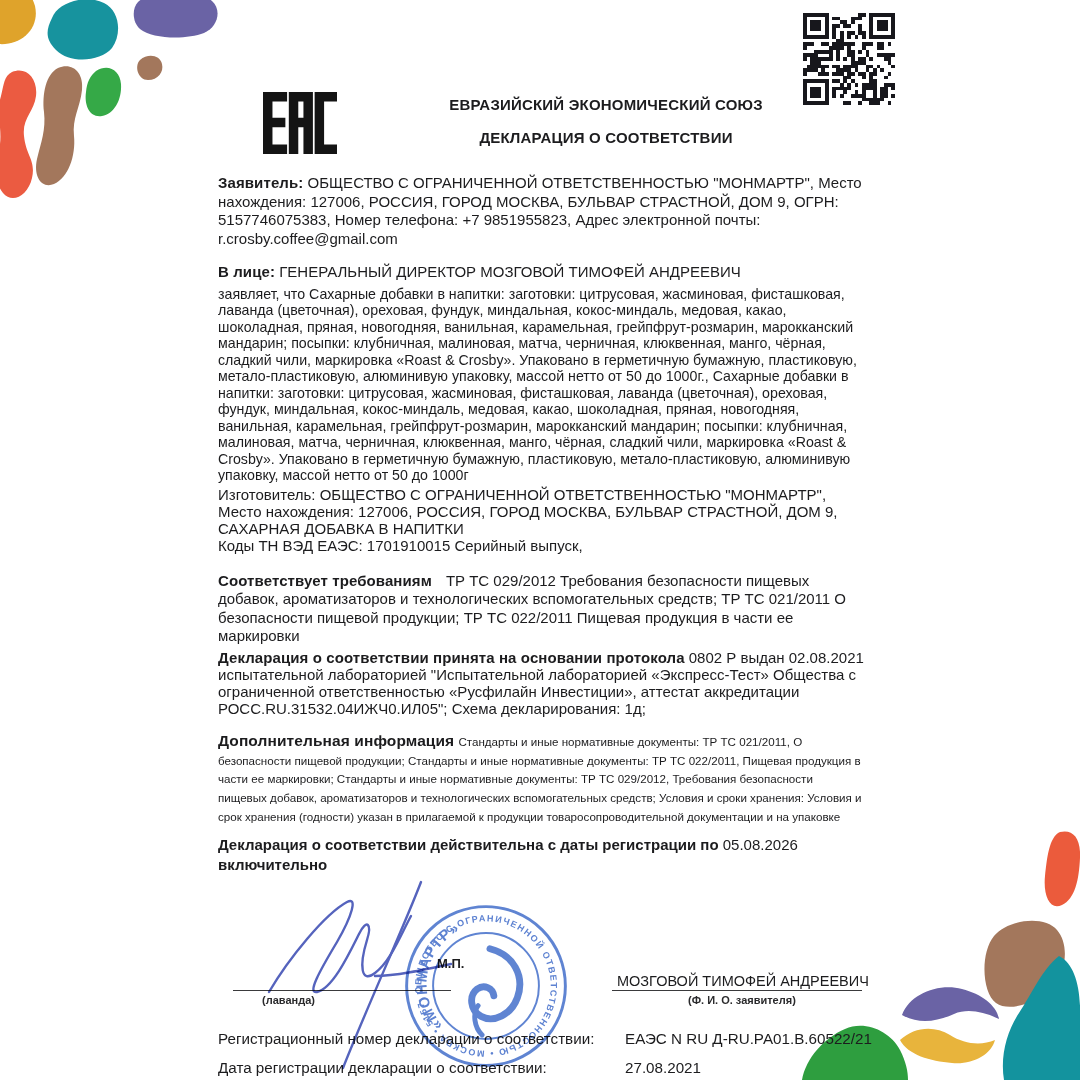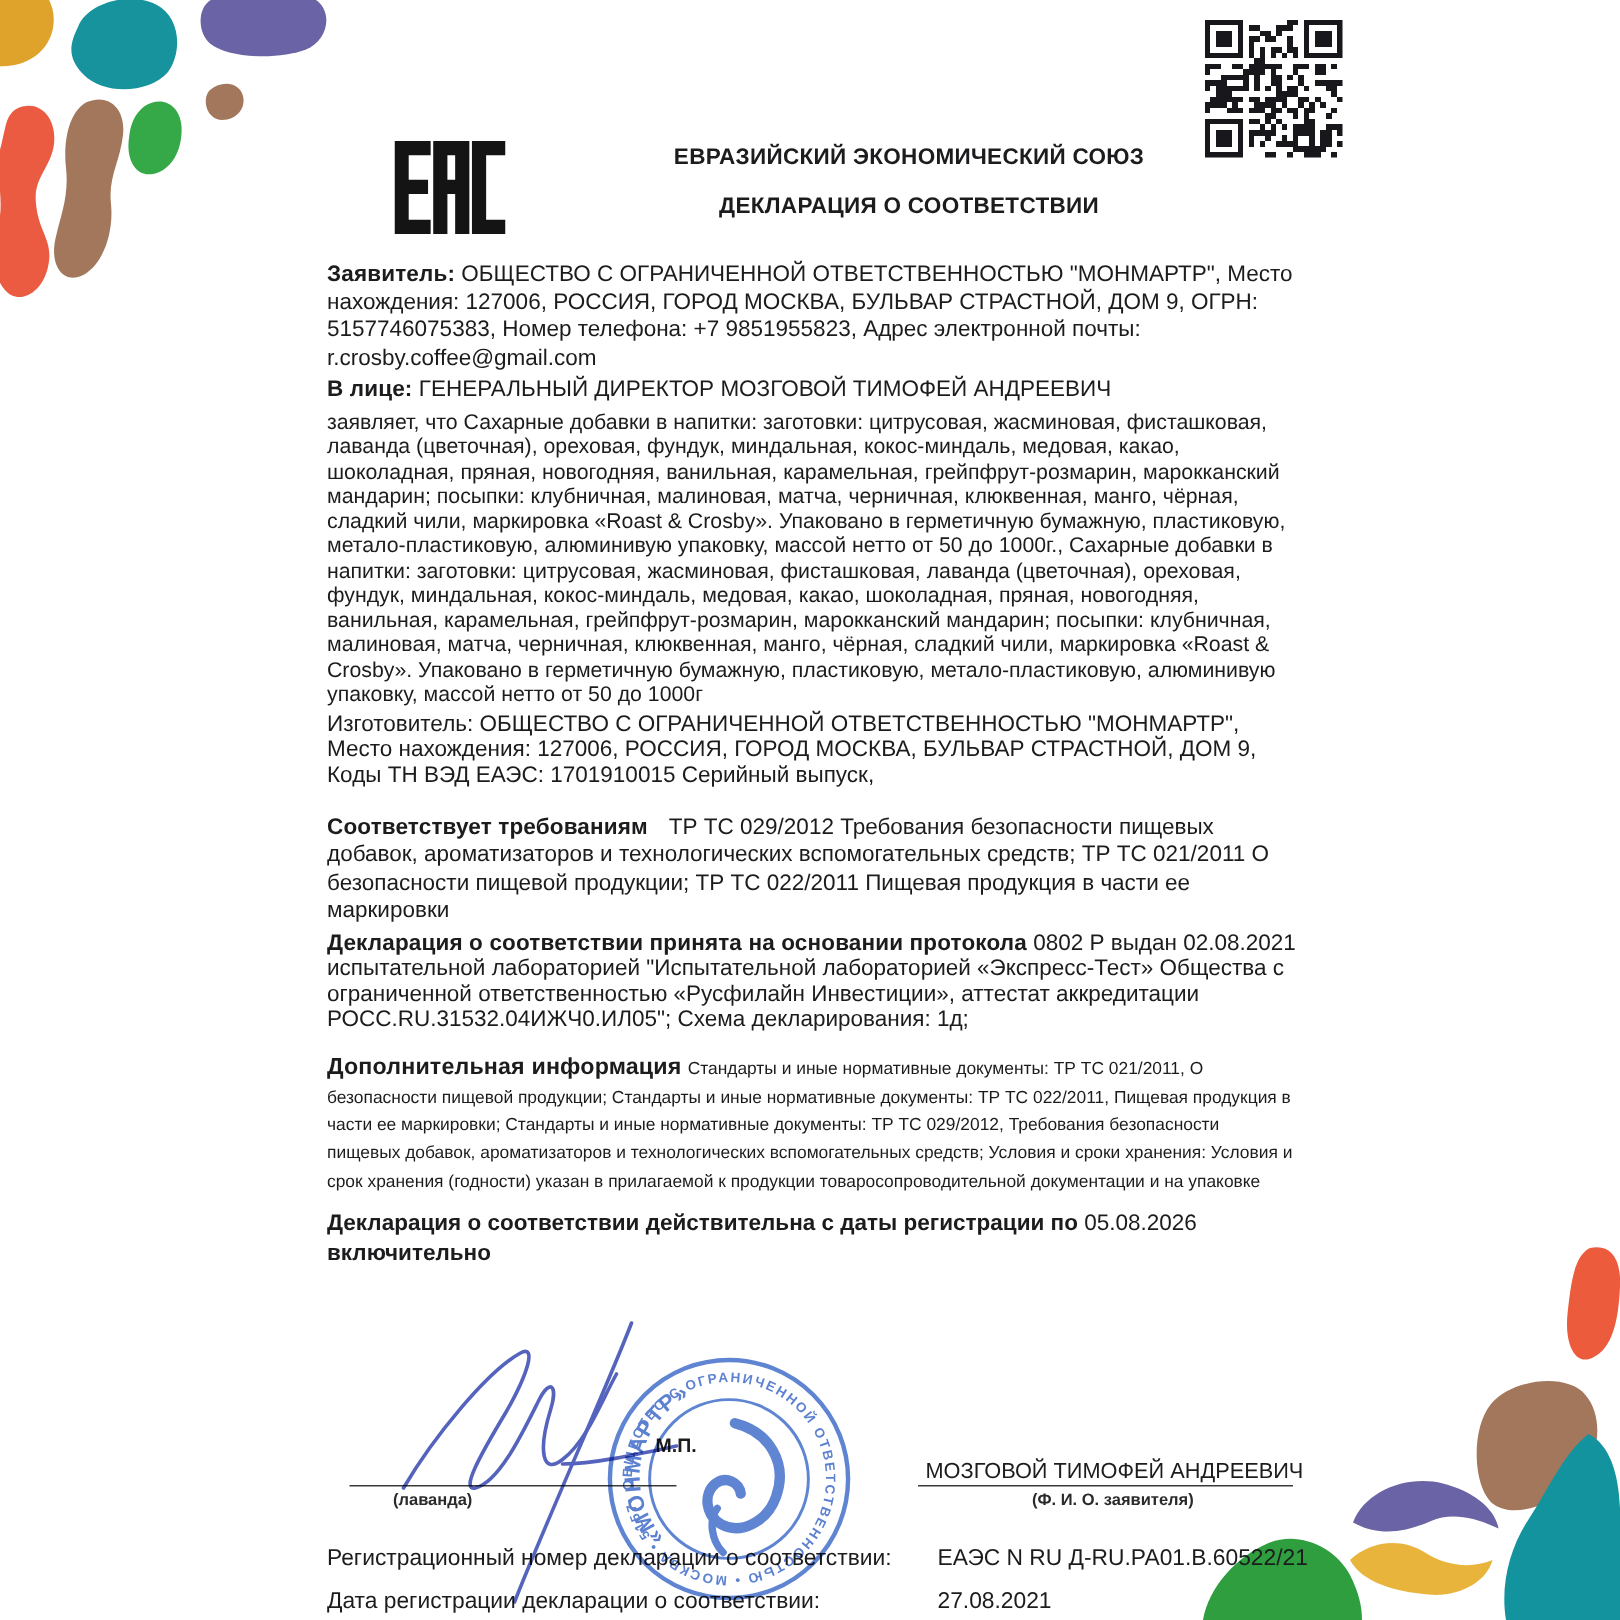--- a/index.html
+++ b/index.html
@@ -10,29 +10,29 @@
     color:#1c1c1e;
     -webkit-font-smoothing:antialiased;
   }
   .deco{position:absolute;pointer-events:none;}
   #deco-tl{left:0;top:0;}
   #deco-br{right:0;bottom:0;}
   #qr{position:absolute;left:803px;top:13px;width:92px;height:92px;}
   .content{
     position:absolute;left:218px;top:0;width:646px;
   }
-  .header-row{display:flex;margin-top:88px;align-items:flex-end;}
+  .header-row{display:flex;margin-top:88px;align-items:center;}
   .eac-logo{width:130px;flex:0 0 130px;padding-left:45px;box-sizing:border-box;}
   .header-text{flex:1;text-align:center;padding-top:8px;}
   .header-text .h-line{font-weight:bold;font-size:15px;letter-spacing:.2px;margin:0 0 16px 0;}
   p{margin:0;}
   .para{font-size:15px;line-height:18.6px;text-align:left;}
   .para b{letter-spacing:.1px;}
   .p-applicant{margin-top:12px;}
-  .p-inface{margin-top:3px;}
+  .p-inface{margin-top:15px;}
   .p-body{margin-top:4px;font-size:14.2px;line-height:16.5px;}
   .p-maker{margin-top:2px;line-height:17px;}
   .line-17{line-height:17px;}
   .p-comply{margin-top:18px;line-height:18.3px;}
   .p-comply b{margin-right:14px;}
   .p-basis{margin-top:4px;line-height:17px;}
   .p-add{margin-top:15px;}
   .p-add b{font-size:15.5px;}
   .p-add .small{font-size:11.6px;line-height:13.4px;}
   .p-valid{margin-top:10px;font-weight:bold;line-height:19.5px;}
@@ -400,20 +400,21 @@
   </div>
 
   <p class="para p-applicant"><b>Заявитель:</b> <span>ОБЩЕСТВО С ОГРАНИЧЕННОЙ ОТВЕТСТВЕННОСТЬЮ "МОНМАРТР", Место нахождения: 127006, РОССИЯ, ГОРОД МОСКВА, БУЛЬВАР СТРАСТНОЙ, ДОМ 9, ОГРН: 5157746075383, Номер телефона: +7 9851955823, Адрес электронной почты: r.crosby.coffee@gmail.com</span></p>
 
   <p class="para p-inface"><b>В лице:</b> <span>ГЕНЕРАЛЬНЫЙ ДИРЕКТОР МОЗГОВОЙ ТИМОФЕЙ АНДРЕЕВИЧ</span></p>
 
   <p class="para p-body">заявляет, что Сахарные добавки в напитки: заготовки: цитрусовая, жасминовая, фисташковая, лаванда (цветочная), ореховая, фундук, миндальная, кокос-миндаль, медовая, какао, шоколадная, пряная, новогодняя, ванильная, карамельная, грейпфрут-розмарин, марокканский мандарин; посыпки: клубничная, малиновая, матча, черничная, клюквенная, манго, чёрная, сладкий чили, маркировка «Roast &amp; Crosby». Упаковано в герметичную бумажную, пластиковую, метало-пластиковую, алюминивую упаковку, массой нетто от 50 до 1000г., Сахарные добавки в напитки: заготовки: цитрусовая, жасминовая, фисташковая, лаванда (цветочная), ореховая, фундук, миндальная, кокос-миндаль, медовая, какао, шоколадная, пряная, новогодняя, ванильная, карамельная, грейпфрут-розмарин, марокканский мандарин; посыпки: клубничная, малиновая, матча, черничная, клюквенная, манго, чёрная, сладкий чили, маркировка «Roast &amp; Crosby». Упаковано в герметичную бумажную, пластиковую, метало-пластиковую, алюминивую упаковку, массой нетто от 50 до 1000г</p>
 
   <p class="para p-maker"><span>Изготовитель:</span> <span>ОБЩЕСТВО С ОГРАНИЧЕННОЙ ОТВЕТСТВЕННОСТЬЮ "МОНМАРТР", Место нахождения: 127006, РОССИЯ, ГОРОД МОСКВА, БУЛЬВАР СТРАСТНОЙ, ДОМ 9,</span></p>
 
+  <p class="para line-17">САХАРНАЯ ДОБАВКА В НАПИТКИ</p>
   <p class="para line-17">Коды ТН ВЭД ЕАЭС: 1701910015 Серийный выпуск,</p>
 
   <p class="para p-comply"><b>Соответствует требованиям</b><span>ТР ТС 029/2012 Требования безопасности пищевых добавок, ароматизаторов и технологических вспомогательных средств; ТР ТС 021/2011 О безопасности пищевой продукции; ТР ТС 022/2011 Пищевая продукция в части ее маркировки</span></p>
 
   <p class="para p-basis"><b>Декларация о соответствии принята на основании протокола</b> <span>0802 Р выдан 02.08.2021 испытательной лабораторией "Испытательной лабораторией «Экспресс-Тест» Общества с ограниченной ответственностью «Русфилайн Инвестиции», аттестат аккредитации РОСС.RU.31532.04ИЖЧ0.ИЛ05"; Схема декларирования: 1д;</span></p>
 
   <p class="para p-add"><b>Дополнительная информация</b> <span class="small">Стандарты и иные нормативные документы: ТР ТС 021/2011, О безопасности пищевой продукции; Стандарты и иные нормативные документы: ТР ТС 022/2011, Пищевая продукция в части ее маркировки; Стандарты и иные нормативные документы: ТР ТС 029/2012, Требования безопасности пищевых добавок, ароматизаторов и технологических вспомогательных средств; Условия и сроки хранения: Условия и срок хранения (годности) указан в прилагаемой к продукции товаросопроводительной документации и на упаковке</span></p>
 
   <p class="para p-valid"><span>Декларация о соответствии действительна с даты регистрации по</span> <span class="reg-date">05.08.2026</span> <span>включительно</span></p>
 

